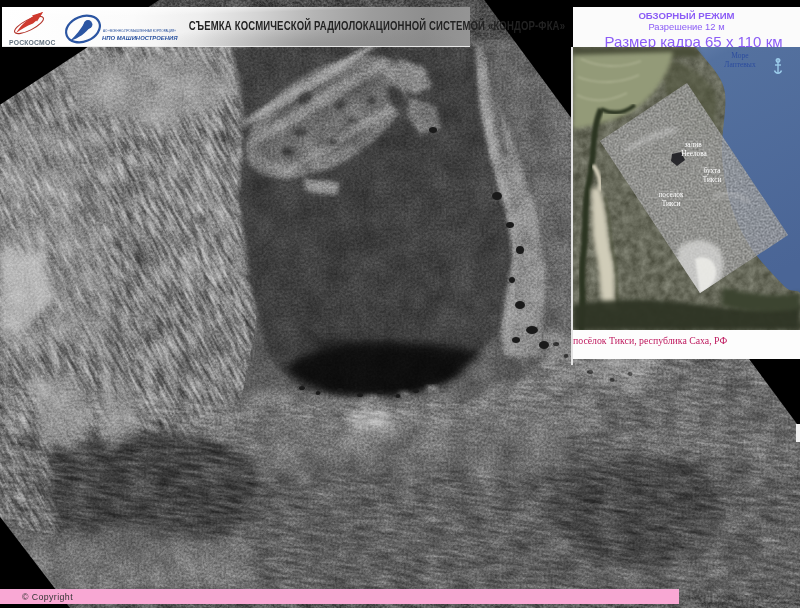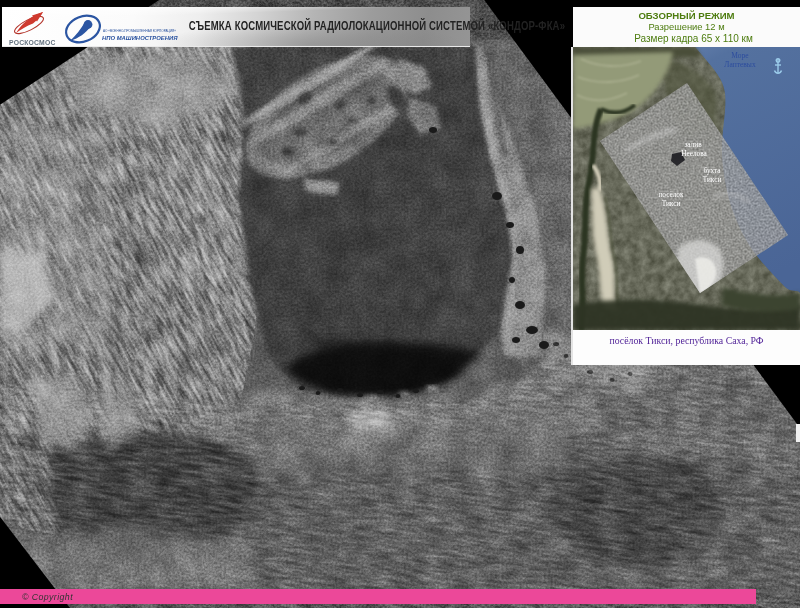--- a/index.html
+++ b/index.html
@@ -4,29 +4,29 @@
 html,body{margin:0;padding:0;background:#000;}
 body{width:800px;height:608px;position:relative;overflow:hidden;font-family:"Liberation Sans",sans-serif;}
 .abs{position:absolute;}
 #hdr{left:2px;top:7px;width:468px;height:39px;border-bottom:1px solid #eaeaea;
  background:
  linear-gradient(178deg, rgba(255,255,255,0.9) 4%, rgba(255,255,255,0) 26%),
  radial-gradient(ellipse 220px 30px at 66% 95%, rgba(110,110,110,0.38) 0%, rgba(110,110,110,0) 70%),
  linear-gradient(100deg,#ffffff 0%,#fbfbfb 28%,#eeeeee 42%,#d4d4d4 54%,#b4b4b4 66%,#9c9c9c 78%,#8d8d8d 90%,#959595 100%);}
 #hdr .title{position:absolute;left:175px;top:0;width:400px;height:38px;display:flex;align-items:center;justify-content:center;
  font-weight:bold;font-size:12.4px;color:#222222;letter-spacing:0.2px;white-space:nowrap;transform:scaleX(0.77);transform-origin:center;}
-#panel{left:573px;top:7px;width:227px;height:40px;background:#fbfbfb;color:#4d7c0f;text-align:center;}
+#panel{left:573px;top:7px;width:227px;height:40px;background:#fbfbfb;color:#8b5cf6;text-align:center;}
 #panel .l1{font-weight:bold;font-size:9.6px;margin-top:3px;}
 #panel .l2{font-size:9.4px;margin-top:0;}
-#panel .l3{font-size:10px;margin-top:1px;padding-left:14px;}
-#strip{left:573px;top:330px;width:227px;height:35px;background:#fdfdfd;color:#4c1d95;text-align:center;
+#panel .l3{font-size:15px;margin-top:1px;padding-left:14px;}
+#strip{left:573px;top:330px;width:227px;height:29px;background:#fdfdfd;color:#be185d;
  font-family:"Liberation Serif",serif;}
 #strip .s1{font-size:9.8px;margin-top:4.5px;}
 #strip .s2{font-size:10.1px;margin-top:2px;}
-#footer{left:0;top:589px;width:756px;height:15px;background:#ec4899;color:#343434;font-size:8.8px;font-style:italic;}
+#footer{left:0;top:589px;width:679px;height:15px;background:#f9a8d4;color:#343434;font-size:8.8px;}
 #footer span{position:absolute;top:3px;white-space:nowrap;}
 </style></head>
 <body>
 <svg id="sar" class="abs" style="left:0;top:0" width="800" height="608" viewBox="0 0 800 608">
 <defs>
  <clipPath id="quad">
         <polygon points="-210,243 378,-144 1050,767 300,908"></polygon>
       </clipPath>
  <clipPath id="mtn">
         <path d="M0,40 L275,40 L268,200 L255,330 L235,430 L170,500 L60,540 L0,520 Z"></path>

